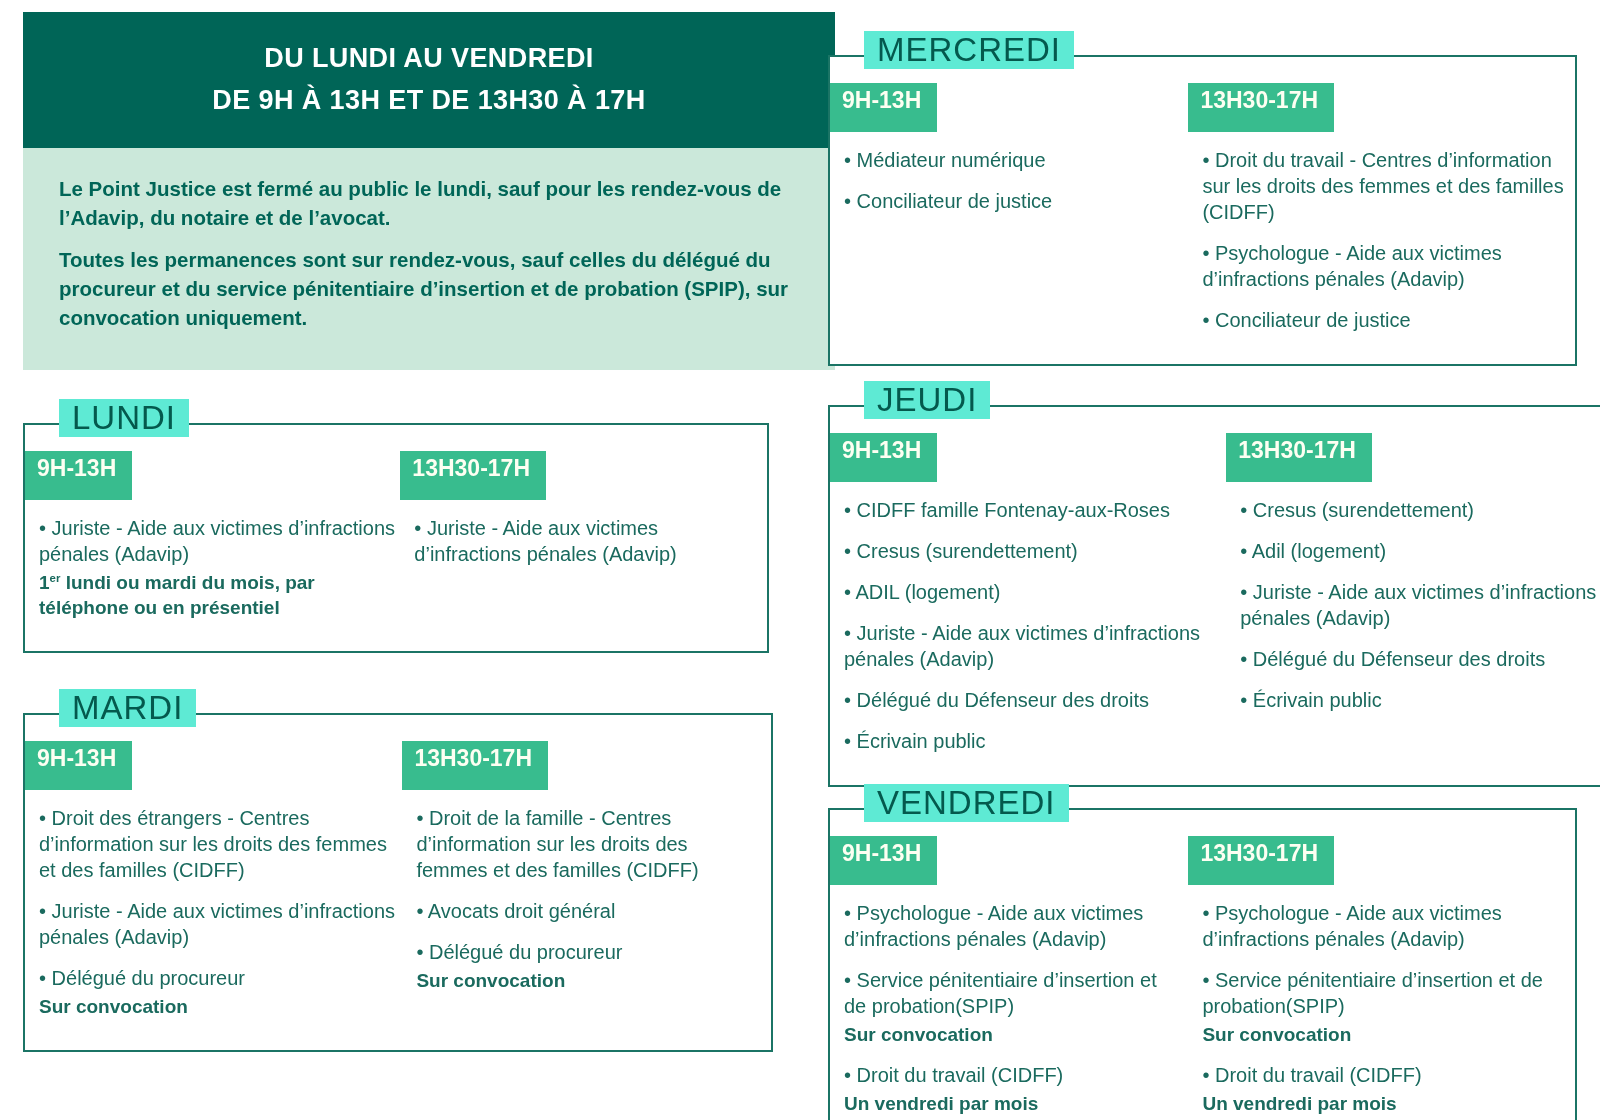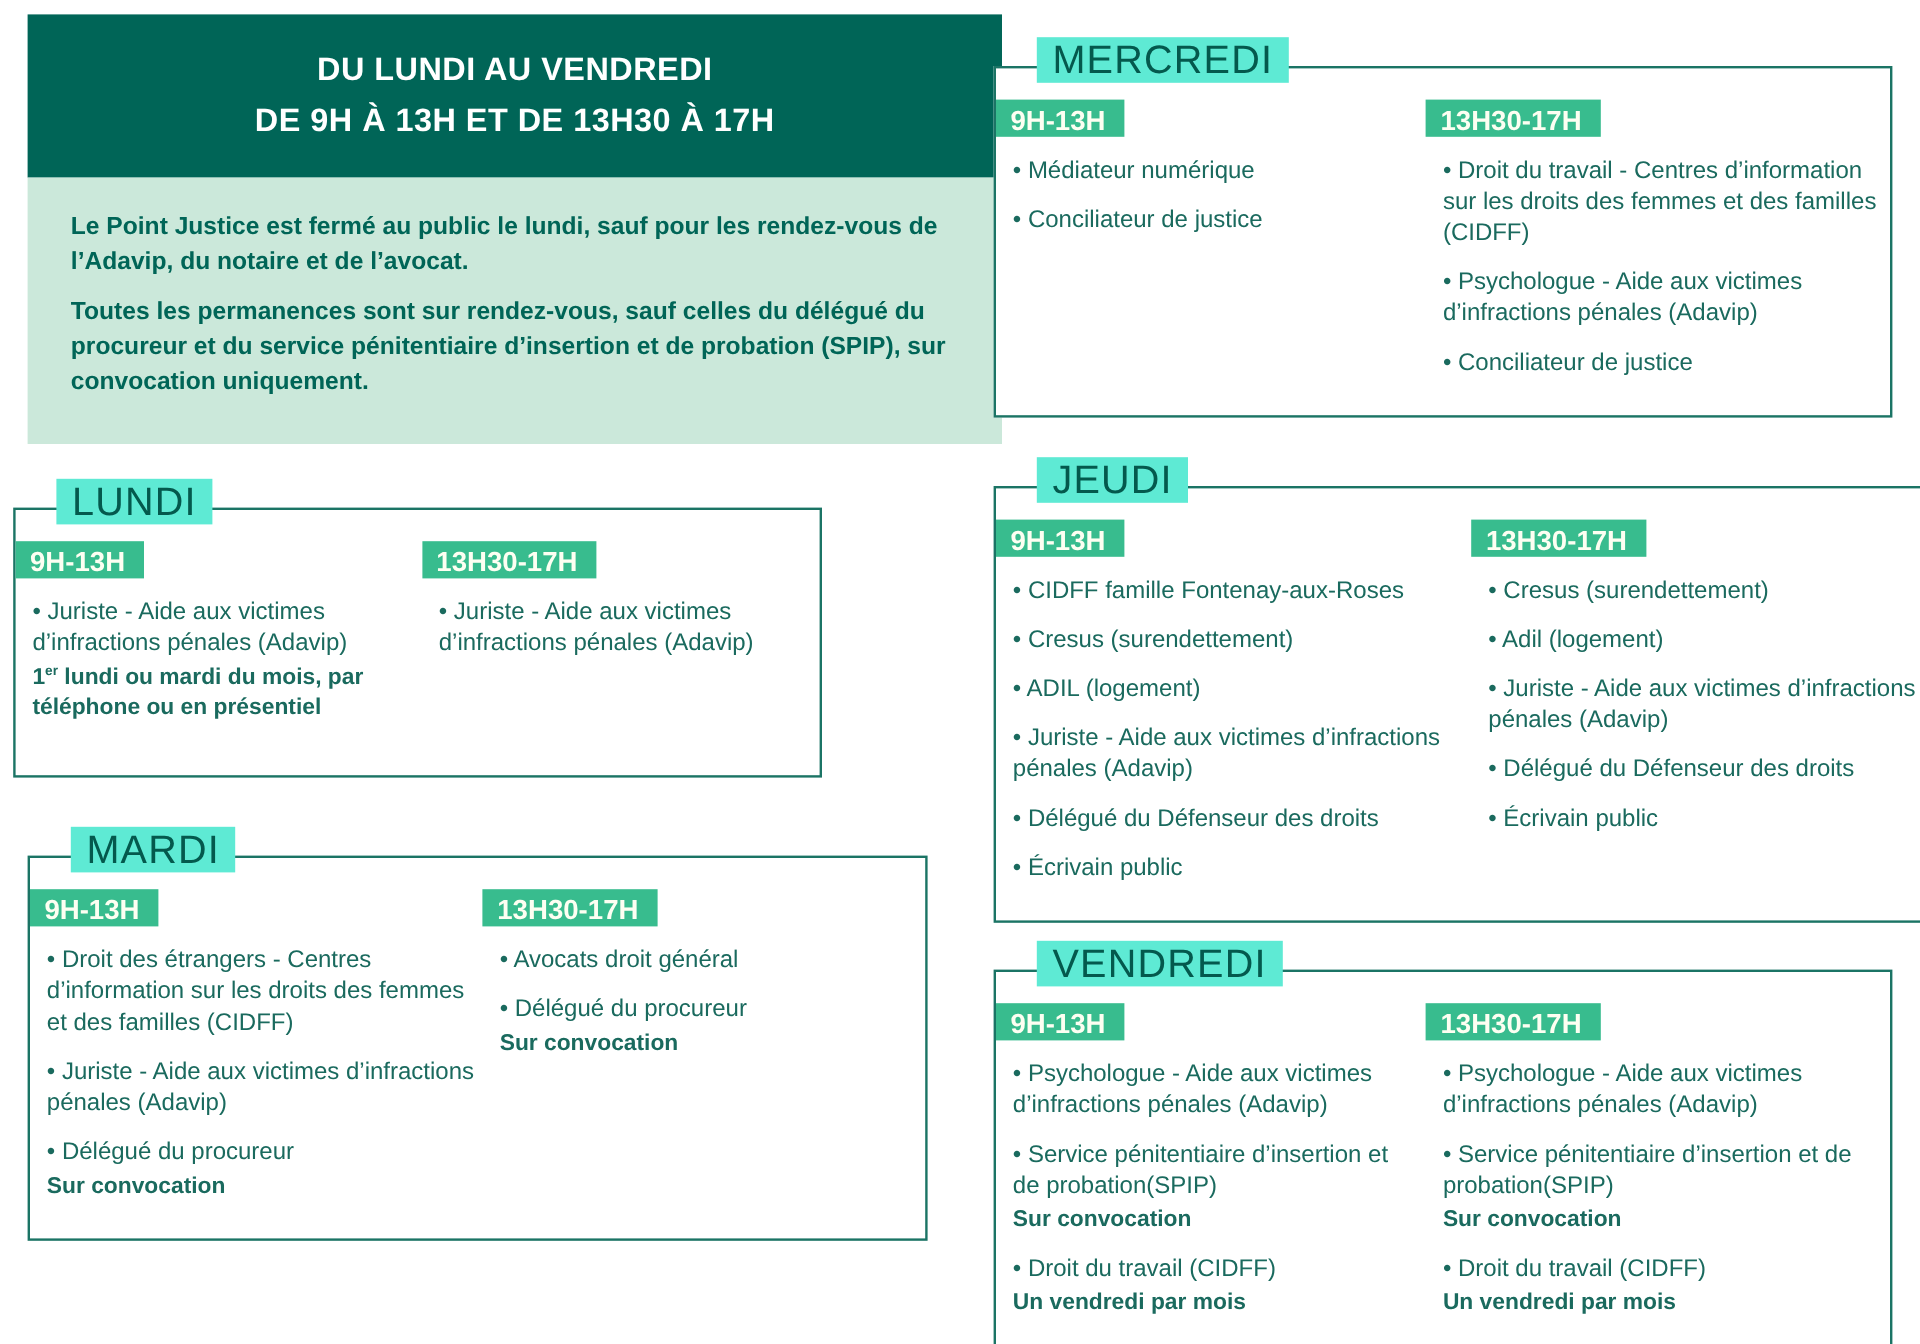--- a/index.html
+++ b/index.html
@@ -39,21 +39,21 @@
     margin-bottom: 13px;
   }
 
   
   .day-box {
     position: absolute;
     border: 2px solid var(--border-teal, #1b7465);
     background: #ffffff;
     padding: 26px 6px 16px 0;
   }
-  .day-box[data-idx="0"] { top: 423px; left: 11px;  width: 674px; min-height: 225px; }
+  .day-box[data-idx="0"] { top: 423px; left: 23px;  width: 746px; min-height: 225px; }
   .day-box[data-idx="1"] { top: 713px; left: 23px;  width: 750px; min-height: 302px; }
   .day-box[data-idx="2"] { top: 55px;  left: 828px; width: 749px; min-height: 277px; }
   .day-box[data-idx="3"] { top: 405px; left: 828px; width: 827px; min-height: 327px; }
   .day-box[data-idx="4"] { top: 808px; left: 828px; width: 749px; min-height: 297px; }
 
   .day-title {
     position: absolute;
     top: -26px;
     left: 34px;
     background: #5eead4;
@@ -71,21 +71,21 @@
   .day-box[data-idx="2"] .day-cols,
   .day-box[data-idx="3"] .day-cols,
   .day-box[data-idx="4"] .day-cols { grid-template-columns: 48.5% 51.5%; }
 
   .time-badge {
     display: inline-block;
     background: var(--badge-green, #38bc8e);
     color: #fdfff2;
     font-weight: bold;
     font-size: 23px;
-    padding: 4px 16px 0 12px;
+    padding: 4px 16px 18px 12px;
     margin-bottom: 15px;
   }
   .items { padding-left: 14px; padding-right: 4px; }
   .item {
     color: var(--text-teal, #1a6a5e);
     font-size: 20px;
     line-height: 1.3;
     margin-bottom: 15px;
   }
   .item::before { content: "• "; }
@@ -144,20 +144,21 @@
               <p class="item">Droit des étrangers - Centres d’information sur les droits des femmes et des familles (CIDFF)</p>
               <p class="item">Juriste - Aide aux victimes d’infractions pénales (Adavip)</p>
               <p class="item">Délégué du procureur</p>
               <p class="item-note">Sur convocation</p>
             </div>
     </div>
 
     <div class="day-col">
       <div class="time-badge">13H30-17H</div>
       <div class="items">
+              <p class="item">Droit de la famille - Centres d’information sur les droits des femmes et des familles (CIDFF)</p>
               <p class="item">Avocats droit général</p>
               <p class="item">Délégué du procureur</p>
               <p class="item-note">Sur convocation</p>
             </div>
     </div>
   </div>
     </section>
 
     <section class="day-box" data-idx="2">
       <h2 class="day-title">MERCREDI</h2>

